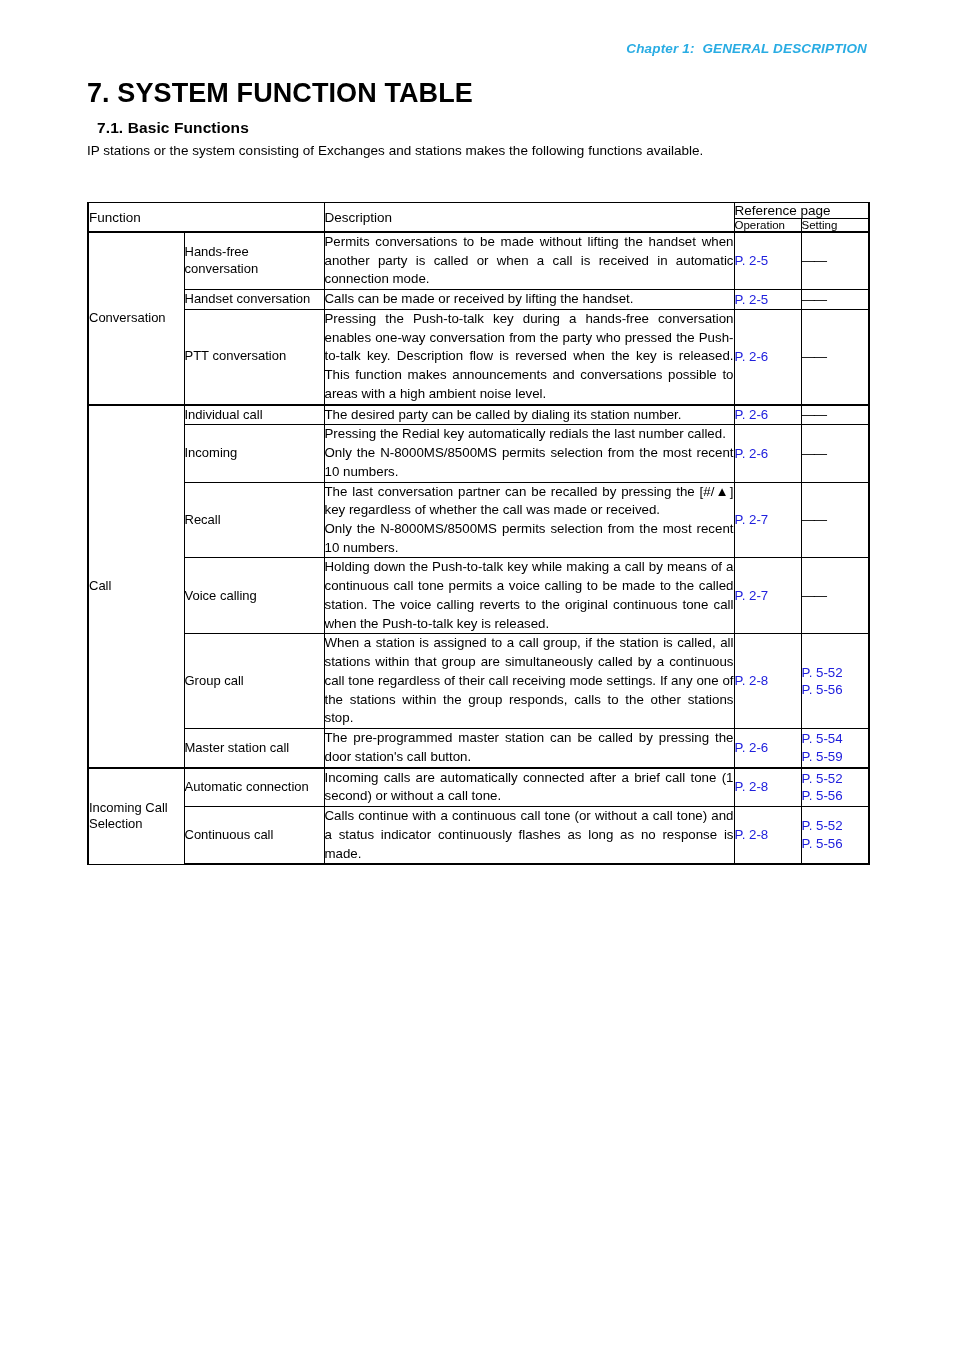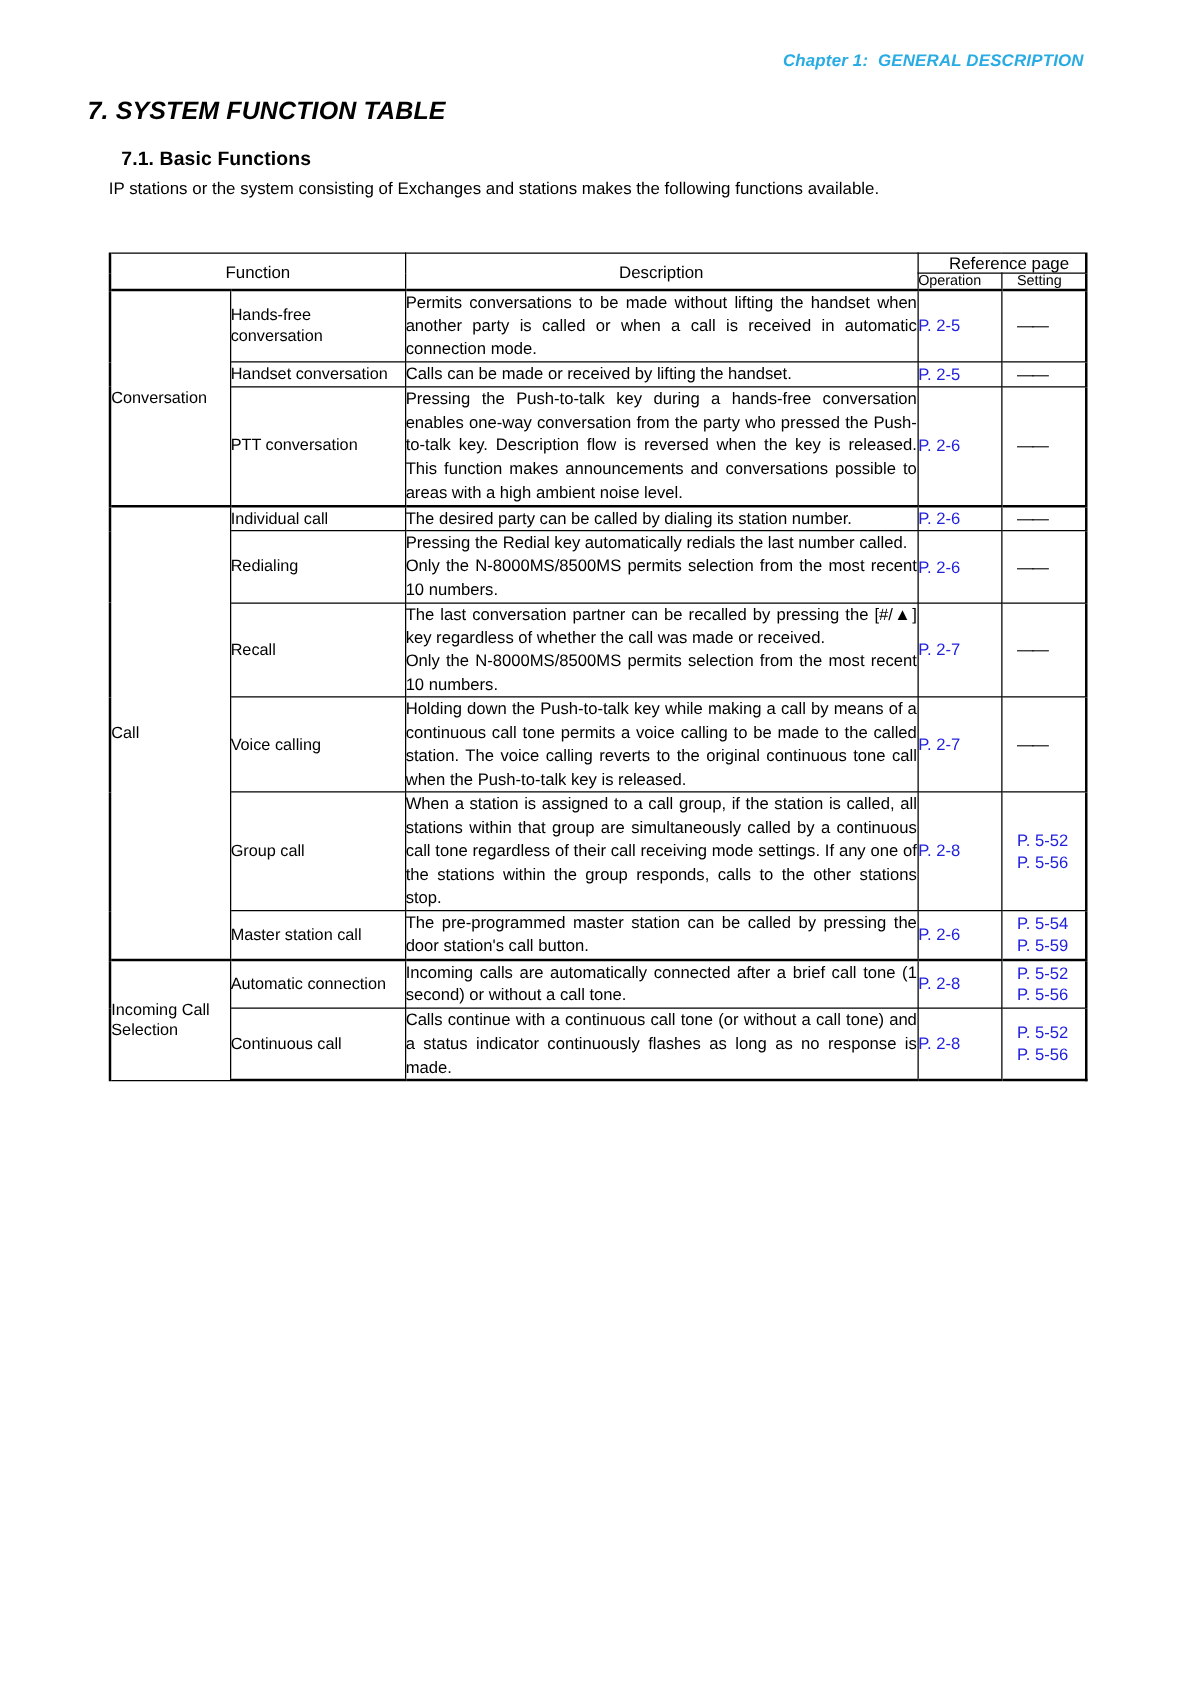--- a/index.html
+++ b/index.html
@@ -33,25 +33,24 @@
     font-weight: bold;
     color: #29ace3;
     letter-spacing: 0.15px;
     white-space: pre;
   }
 
   
   .h1 {
     position: absolute;
     top: 78px;
-    left: 70px;
-    font-size: 20px;
+    left: 87px;
+    font-size: 27px;
     font-weight: bold;
     letter-spacing: 0.1px;
-    font-style: italic;
   }
   .h2 {
     position: absolute;
     top: 119px;
     left: 97px;
     font-size: 15.5px;
     font-weight: bold;
     letter-spacing: 0.1px;
   }
   .intro {
@@ -71,25 +70,25 @@
     border-collapse: collapse;
     table-layout: fixed;
   }
   .fn-table td, .fn-table th {
     border: 1px solid #000000;
     padding: 0;
     vertical-align: middle;
     font-weight: normal;
   }
   .fn-table .outer-l { border-left-width: 2px; }
-  .fn-table .outer-r { border-right-width: 2px; padding-left: 12px; }
+  .fn-table .outer-r { border-right-width: 2px; }
 
   
   .hd {
-    text-align: center;
+    text-align: left;
     font-size: 13.5px;
     padding: 6px 2px;
   }
   .hd-sub {
     text-align: left;
     font-size: 11.5px;
     padding: 3px 2px;
   }
 
   
@@ -198,21 +197,21 @@
           <td class="ref outer-r dash">——</td>
         </tr>
         <tr class="sect-top">
           <td class="cat outer-l" rowspan="6">Call</td>
           <td class="fname">Individual call</td>
           <td class="desc">The desired party can be called by dialing its station number.</td>
           <td class="ref">P. 2-6</td>
           <td class="ref outer-r dash">——</td>
         </tr>
         <tr>
-          <td class="fname">Redialing</td>
+          <td class="fname">Incoming</td>
           <td class="desc">Pressing the Redial key automatically redials the last number called.<br>Only the N-8000MS/8500MS permits selection from the most recent 10 numbers.</td>
           <td class="ref">P. 2-6</td>
           <td class="ref outer-r dash">——</td>
         </tr>
         <tr>
           <td class="fname">Recall</td>
           <td class="desc">The last conversation partner can be recalled by pressing the [#/▲] key regardless of whether the call was made or received.<br>Only the N-8000MS/8500MS permits selection from the most recent 10 numbers.</td>
           <td class="ref">P. 2-7</td>
           <td class="ref outer-r dash">——</td>
         </tr>

